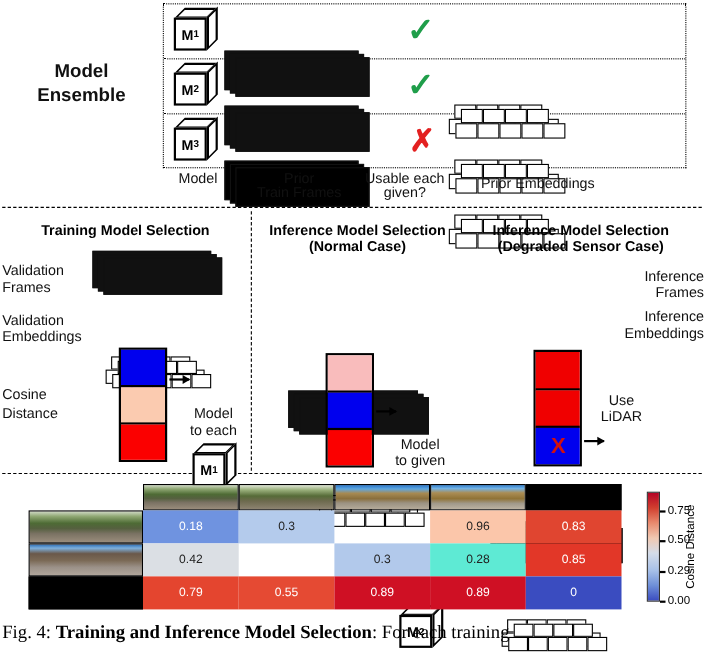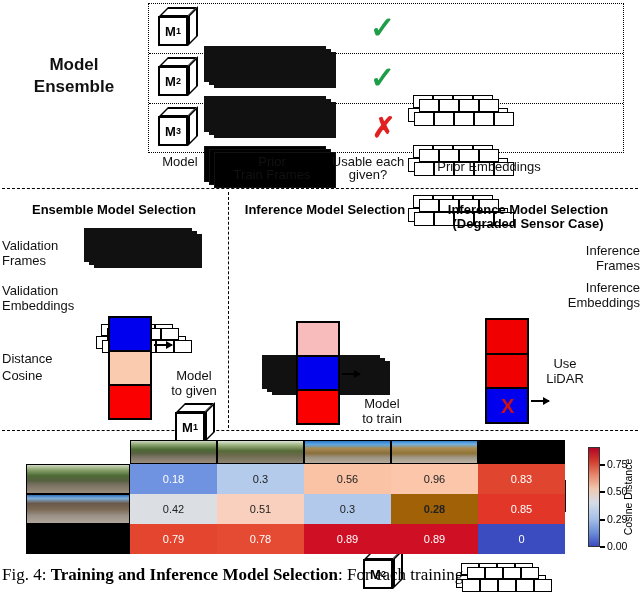--- a/index.html
+++ b/index.html
@@ -268,21 +268,21 @@
 </div>
 <div class="abs lbl" style="left:404px;top:160px;width:170px;font-size:13px;">
   <div>Prior Embeddings</div>
 </div>
 
 <div class="hdash" style="top:188px;"></div>
 <div class="hdash" style="top:430px;"></div>
 <div class="vdash" style="left:228px;top:192px;height:236px;"></div>
 
 <div class="abs ttl" style="left:6px;top:203px;width:216px;">
-  <div>Ensemble Model Selection</div>
+  <div>Training Model Selection</div>
 </div>
 
 <div class="abs lbl" style="left:2px;top:238px;width:82px;text-align:left;font-size:13px;line-height:15px;">
   <div>Validation</div>
   <div>Frames</div>
 </div>
 <div class="frames abs" style="left:84px;top:228px;width:130px;height:46px;">
   <div class="fr ph-trail2" style="left:0;top:0;width:108px;height:34px;"></div>
   <div class="fr ph-trail2" style="left:5px;top:3px;width:108px;height:34px;"></div>
   <div class="fr ph-trail2" style="left:10px;top:6px;width:108px;height:34px;"></div>
@@ -319,42 +319,43 @@
         <div class="bk" style="width:18px;height:13px;"></div>
         <div class="bk" style="width:18px;height:13px;"></div>
         <div class="bk" style="width:18px;height:13px;"></div>
         <div class="bk" style="width:18px;height:13px;"></div>
         <div class="bk" style="width:18px;height:13px;"></div>
       </div>
   </div>
 </div>
 
 <div class="abs lbl" style="left:2px;top:350px;width:90px;text-align:left;font-size:13px;line-height:17px;">
+  <div>Cosine</div>
   <div>Distance</div>
-  <div>Cosine</div>
 </div>
 <div class="cstack" style="left:108px;top:316px;width:44px;height:104px;">
   <div class="seg" style="background:#0000ee;"></div>
   <div class="seg" style="background:#fbcbb0;"></div>
   <div class="seg" style="background:#fb0000;"></div>
 </div>
 <div class="arrow" style="left:154px;top:344px;width:18px;"></div>
 <div class="cube abs" style="left:175px;top:325px;">
   <div class="top"></div>
   <div class="side"></div>
   <div class="face"></div>
   <div class="cname">M<sub>1</sub></div>
 </div>
 <div class="abs lbl" style="left:160px;top:368px;width:68px;font-size:13px;line-height:15px;">
   <div>Model</div>
-  <div>to given</div>
+  <div>to each</div>
 </div>
 
 <div class="abs ttl" style="left:232px;top:203px;width:186px;">
   <div>Inference Model Selection</div>
+  <div>(Normal Case)</div>
 </div>
 
 <div class="frames abs" style="left:262px;top:237px;width:140px;height:46px;">
   <div class="fr ph-desert2" style="left:0;top:0;width:118px;height:34px;"></div>
   <div class="fr ph-desert2" style="left:5px;top:3px;width:118px;height:34px;"></div>
   <div class="fr ph-desert2" style="left:10px;top:6px;width:118px;height:34px;"></div>
 </div>
 
 <div class="bricks abs" style="left:290px;top:286px;width:110px;height:32px;">
   <div class="brick-layer" style="left:0;top:0;">
@@ -396,21 +397,21 @@
 </div>
 <div class="arrow" style="left:342px;top:373px;width:18px;"></div>
 <div class="cube abs" style="left:363px;top:354px;">
   <div class="top"></div>
   <div class="side"></div>
   <div class="face"></div>
   <div class="cname">M<sub>2</sub></div>
 </div>
 <div class="abs lbl" style="left:348px;top:396px;width:68px;font-size:13px;line-height:15px;">
   <div>Model</div>
-  <div>to train</div>
+  <div>to given</div>
 </div>
 
 <div class="abs ttl" style="left:418px;top:203px;width:220px;">
   <div>Inference Model Selection</div>
   <div>(Degraded Sensor Case)</div>
 </div>
 
 <div class="frames abs" style="left:446px;top:238px;width:130px;height:44px;">
   <div class="fr black" style="left:0;top:0;width:110px;height:32px;"></div>
   <div class="fr black" style="left:5px;top:3px;width:110px;height:32px;"></div>
@@ -478,32 +479,30 @@
   <div class="hm-thumb ph-desert" style="left:304px;top:2px;width:87px;height:24px;"></div>
   <div class="hm-thumb ph-desert2" style="left:391px;top:2px;width:87px;height:24px;"></div>
   <div class="hm-thumb ph-black" style="left:478px;top:2px;width:87px;height:24px;"></div>
 
   <div class="hm-thumb ph-trail" style="left:26px;top:26px;width:104px;height:30px;"></div>
   <div class="hm-thumb ph-mud" style="left:26px;top:56px;width:104px;height:30px;"></div>
   <div class="hm-thumb ph-black" style="left:26px;top:86px;width:104px;height:30px;"></div>
 
   <div class="hm-cell" style="left:130px;top:26px;width:87px;height:30px;background:#6f93e0;color:#ffffff;">0.18</div>
   <div class="hm-cell" style="left:217px;top:26px;width:87px;height:30px;background:#b4cbec;color:#222222;">0.3</div>
-  <div class="hm-cell" style="left:304px;top:26px;width:87px;height:30px;background:#fbc3a6;color:#222222;">0.56</div>
   <div class="hm-cell" style="left:391px;top:26px;width:87px;height:30px;background:#fbc6aa;color:#222222;">0.96</div>
   <div class="hm-cell" style="left:478px;top:26px;width:87px;height:30px;background:#e04530;color:#ffffff;">0.83</div>
 
   <div class="hm-cell" style="left:130px;top:56px;width:87px;height:30px;background:#dbdfe4;color:#222222;">0.42</div>
-  <div class="hm-cell" style="left:217px;top:56px;width:87px;height:30px;background:#f8d0bd;color:#222222;">0.51</div>
   <div class="hm-cell" style="left:304px;top:56px;width:87px;height:30px;background:#b2c9eb;color:#222222;">0.3</div>
-  <div class="hm-cell" style="left:391px;top:56px;width:87px;height:30px;background:#a16207;color:#222222;font-weight:bold;">0.28</div>
+  <div class="hm-cell" style="left:391px;top:56px;width:87px;height:30px;background:#5eead4;color:#222222;">0.28</div>
   <div class="hm-cell" style="left:478px;top:56px;width:87px;height:30px;background:#e23728;color:#ffffff;">0.85</div>
 
   <div class="hm-cell" style="left:130px;top:86px;width:87px;height:30px;background:#e4452f;color:#ffffff;">0.79</div>
-  <div class="hm-cell" style="left:217px;top:86px;width:87px;height:30px;background:#e54a33;color:#ffffff;">0.78</div>
+  <div class="hm-cell" style="left:217px;top:86px;width:87px;height:30px;background:#e54a33;color:#ffffff;">0.55</div>
   <div class="hm-cell" style="left:304px;top:86px;width:87px;height:30px;background:#cf1024;color:#ffffff;">0.89</div>
   <div class="hm-cell" style="left:391px;top:86px;width:87px;height:30px;background:#cf1024;color:#ffffff;">0.89</div>
   <div class="hm-cell" style="left:478px;top:86px;width:87px;height:30px;background:#3a4cc0;color:#ffffff;">0</div>
 </div>
 
 <div id="cbar"></div>
 <div class="cb-tick" style="top:546px;"></div>
 <div class="cb-tick" style="top:519px;"></div>
 <div class="cb-tick" style="top:491px;"></div>
 <div class="cb-tick" style="top:464px;"></div>

